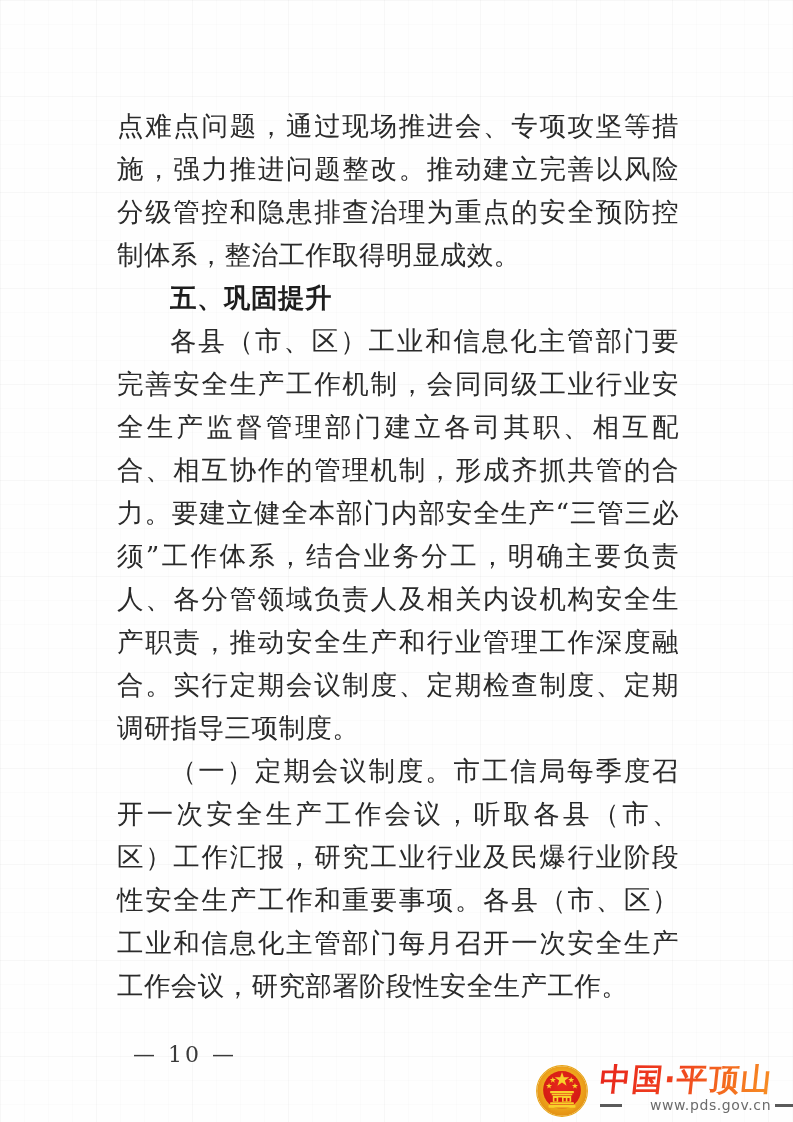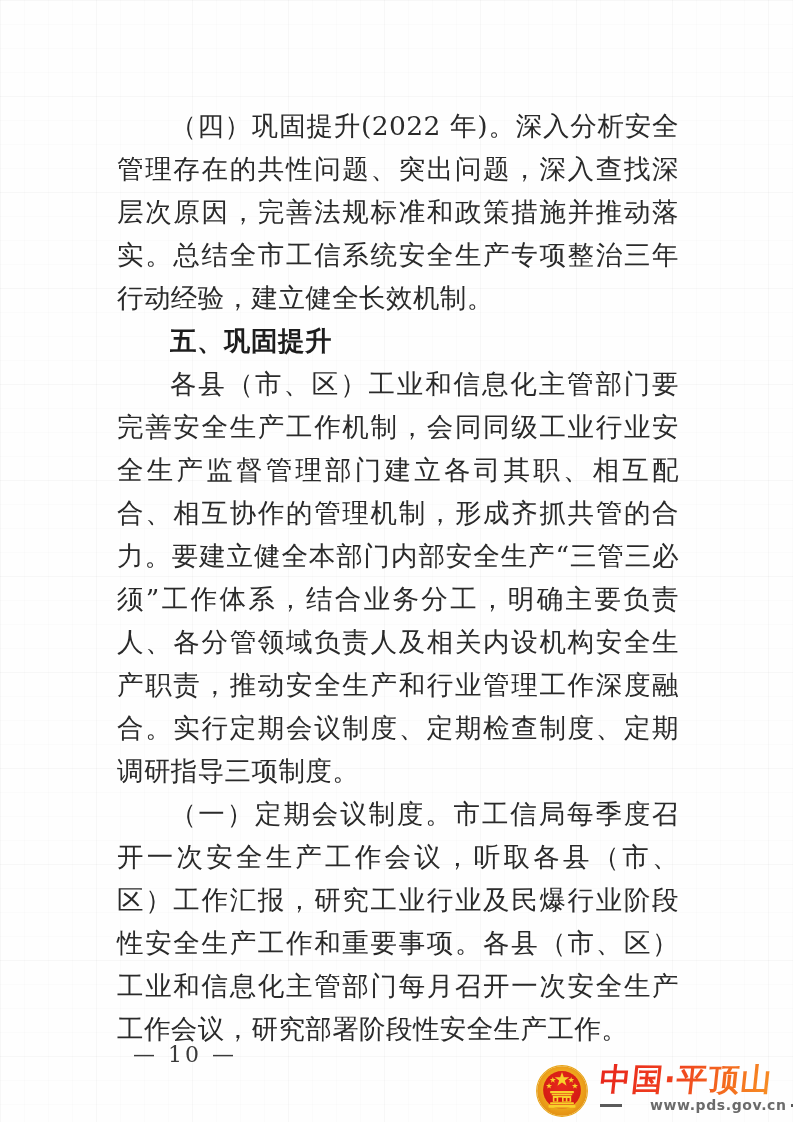--- a/index.html
+++ b/index.html
@@ -135,35 +135,35 @@
   .url-bar {
     height: 3px;
     background: #5a5a5a;
     flex: 0 0 22px;
   }
   .url-bar.right { flex: 0 0 22px; }
   .url-text {
     font-size: 14px;
     letter-spacing: 0.6px;
     color: #6b6b6b;
-    font-weight: bold;
+    font-weight: normal;
     font-family: "DejaVu Sans", "Liberation Sans", sans-serif;
     white-space: nowrap;
     padding-left: 24px;
   }
 </style>
 </head>
 <body>
 
 <div class="page">
 
   <div class="content">
 
-
-    <p class="para indent">（四）巩固提升(2022 年)。深入分析安全管理存在的共性问题、突出问题，深入查找深层次原因，完善法规标准和政策措施并推动落实。总结全市工信系统安全生产专项整治三年行动经验，建立健全长效机制。</p>
+    <p class="para cont">点难点问题，通过现场推进会、专项攻坚等措施，强力推进问题整改。推动建立完善以风险分级管控和隐患排查治理为重点的安全预防控制体系，整治工作取得明显成效。</p>
+
 
     <p class="heading">五、巩固提升</p>
 
     <p class="para indent">各县（市、区）工业和信息化主管部门要完善安全生产工作机制，会同同级工业行业安全生产监督管理部门建立各司其职、相互配合、相互协作的管理机制，形成齐抓共管的合力。要建立健全本部门内部安全生产“三管三必须”工作体系，结合业务分工，明确主要负责人、各分管领域负责人及相关内设机构安全生产职责，推动安全生产和行业管理工作深度融合。实行定期会议制度、定期检查制度、定期调研指导三项制度。</p>
 
     <p class="para indent">（一）定期会议制度。市工信局每季度召开一次安全生产工作会议，听取各县（市、区）工作汇报，研究工业行业及民爆行业阶段性安全生产工作和重要事项。各县（市、区）工业和信息化主管部门每月召开一次安全生产工作会议，研究部署阶段性安全生产工作。</p>
 
   </div>
 
   <div class="page-number">— 10 —</div>

